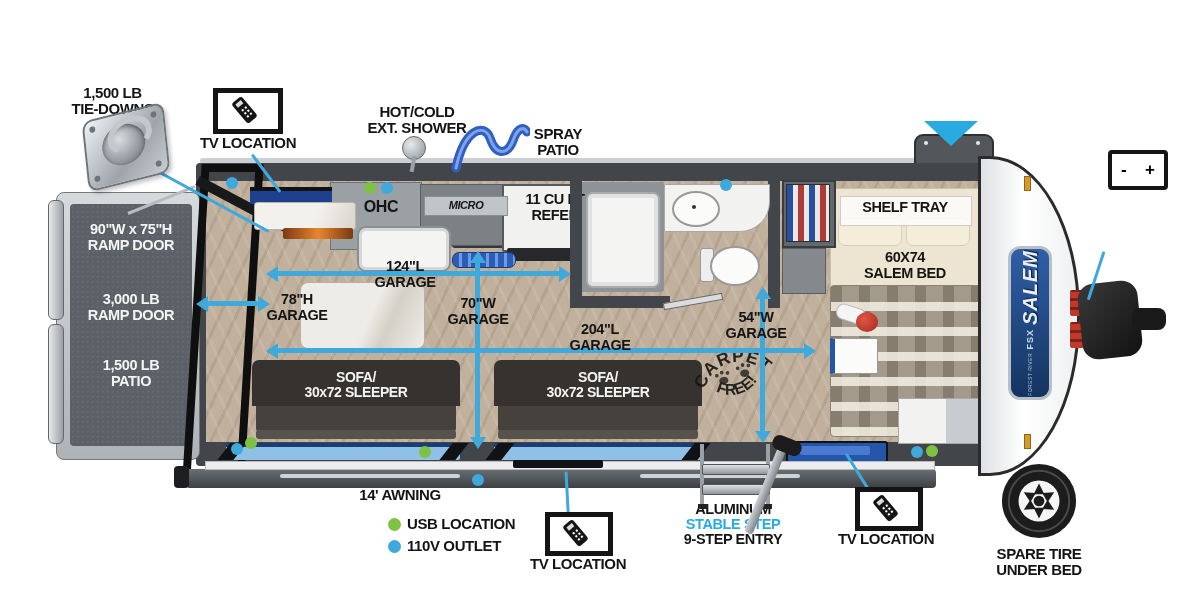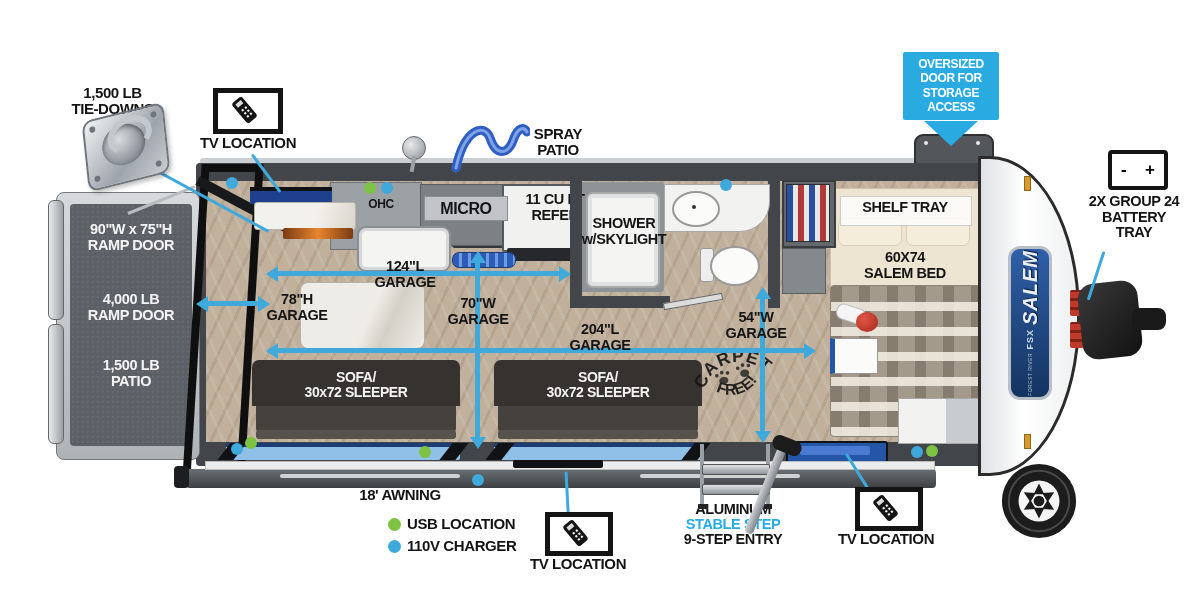--- a/index.html
+++ b/index.html
@@ -60,57 +60,55 @@
   <div style="position:absolute;left:914px;top:134px;width:76px;height:42px;background:#53575c;border:2px solid #2e3134;border-radius:9px;z-index:4;"></div>
   <div style="position:absolute;left:924px;top:141px;width:4px;height:4px;border-radius:50%;background:#e8e8e8;z-index:4;"></div>
   <div style="position:absolute;left:976px;top:141px;width:4px;height:4px;border-radius:50%;background:#e8e8e8;z-index:4;"></div>
 
   <div style="position:absolute;left:56px;top:192px;width:142px;height:266px;background:linear-gradient(180deg,#d7dadd,#aeb3b8);border:1px solid #777;border-radius:8px;z-index:7;"></div>
   <div style="position:absolute;left:48px;top:200px;width:14px;height:118px;background:linear-gradient(90deg,#e8eaec,#9aa0a6);border:1px solid #666;border-radius:6px;z-index:8;"></div>
   <div style="position:absolute;left:48px;top:324px;width:14px;height:118px;background:linear-gradient(90deg,#e8eaec,#9aa0a6);border:1px solid #666;border-radius:6px;z-index:8;"></div>
   <div style="position:absolute;left:70px;top:204px;width:122px;height:242px;background:#5c6167;background-image:radial-gradient(rgba(255,255,255,.07) 1px, transparent 1px);background-size:5px 5px;border-radius:4px;z-index:8;"></div>
   <div class="lbl wlbl" style="left:70px;top:222px;width:122px;font-size:14.5px;z-index:9;">90"W x 75"H
 RAMP DOOR</div>
-  <div class="lbl wlbl" style="left:70px;top:292px;width:122px;font-size:14.5px;z-index:9;">4,000 LB
+  <div class="lbl wlbl" style="left:70px;top:292px;width:122px;font-size:14.5px;z-index:9;">3,000 LB
 RAMP DOOR</div>
   <div class="lbl wlbl" style="left:70px;top:358px;width:122px;font-size:14.5px;z-index:9;">1,500 LB
 PATIO</div>
   <div style="position:absolute;left:128px;top:212px;width:72px;height:3px;background:#b7bcc1;transform:rotate(-22deg);transform-origin:0 50%;z-index:9;"></div>
   <div style="position:absolute;left:192px;top:164px;width:46px;height:300px;border:8px solid #0f0f0f;transform:skewX(-3.5deg);z-index:10;"></div>
 
   <div style="position:absolute;left:200px;top:176px;width:100px;height:10px;background:#17191b;transform:rotate(28deg);transform-origin:0 0;z-index:11;"></div>
   <div style="position:absolute;left:250px;top:187px;width:82px;height:13px;background:#1f3f8f;border-top:4px solid #101215;z-index:12;"></div>
   <div style="position:absolute;left:254px;top:202px;width:100px;height:26px;background:linear-gradient(110deg,#f3f1ec 60%,#d9d5cc);border:1px solid #b9b5ac;border-radius:3px;z-index:12;"></div>
   <div style="position:absolute;left:283px;top:228px;width:70px;height:11px;background:linear-gradient(90deg,#7a3a12,#e8852e,#7a3a12);border-radius:2px;z-index:12;"></div>
   <div style="position:absolute;left:330px;top:182px;width:90px;height:66px;background:#9ba0a5;border:1px solid #6e7377;z-index:11;"></div>
   <div style="position:absolute;left:357px;top:226px;width:90px;height:42px;background:#f4f4f2;border:2px solid #8a8f94;border-radius:9px;box-shadow:inset 0 0 0 3px #d5d7d9;z-index:13;"></div>
-  <div class="lbl" style="left:350px;top:198px;width:62px;font-size:12px;z-index:14;">OHC</div>
+  <div class="lbl" style="left:350px;top:198px;width:62px;font-size:16px;z-index:14;">OHC</div>
   <div style="position:absolute;left:452px;top:228px;width:55px;height:20px;background:#34383c;border-radius:3px;z-index:12;"></div>
   <div style="position:absolute;left:420px;top:184px;width:90px;height:60px;background:#7c8186;border:1px solid #5a5e62;z-index:12;"></div>
-  <div class="lbl" style="left:424px;top:196px;width:82px;font-size:16px;background:#c0c4c8;border:1px solid #8a8f94;padding:3px 0;z-index:13;">MICRO</div>
+  <div class="lbl" style="left:424px;top:196px;width:82px;font-size:11px;background:#c0c4c8;border:1px solid #8a8f94;padding:3px 0;z-index:13;font-style:italic;">MICRO</div>
   <div style="position:absolute;left:502px;top:184px;width:106px;height:64px;background:#f1f1ef;border:2px solid #55585c;border-radius:2px;z-index:12;"></div>
   <div class="lbl" style="left:504px;top:192px;width:102px;font-size:14.5px;z-index:13;">11 CU FT
 REFER</div>
   <div style="position:absolute;left:507px;top:248px;width:96px;height:13px;background:#26282b;border-radius:2px;z-index:12;"></div>
   <div style="position:absolute;left:452px;top:252px;width:62px;height:14px;background:repeating-linear-gradient(90deg,#2b5cb8 0 6px,#6f9be0 6px 9px);border:1px solid #1b3d73;border-radius:7px;z-index:13;"></div>
   <div style="position:absolute;left:300px;top:282px;width:123px;height:65px;background:linear-gradient(115deg,#eeece7 55%,#d4d0c7 70%,#efede8);border:1px solid #b5b1a8;border-radius:8px;z-index:12;"></div>
 
   <div class="wall" style="position:absolute;left:570px;top:178px;width:12px;height:130px;z-index:13;"></div>
   <div class="wall" style="position:absolute;left:768px;top:178px;width:12px;height:130px;z-index:13;"></div>
   <div class="wall" style="position:absolute;left:570px;top:296px;width:100px;height:12px;z-index:13;"></div>
   <div style="position:absolute;left:663px;top:298px;width:58px;height:5px;background:#dcdcdc;border:1px solid #666;transform:rotate(-10deg);z-index:14;"></div>
   <div style="position:absolute;left:578px;top:182px;width:86px;height:110px;background:#8e9398;border-radius:3px;z-index:12;"></div>
   <div style="position:absolute;left:586px;top:192px;width:70px;height:92px;background:#f4f4f2;border:2px solid #aaa;border-radius:7px;box-shadow:inset 0 0 0 4px #dfe1e2;z-index:13;"></div>
   <div style="position:absolute;left:664px;top:184px;width:104px;height:46px;background:#f2f2f0;border:1px solid #a8a8a6;border-radius:0 0 30px 0;z-index:13;"></div>
   <div style="position:absolute;left:672px;top:191px;width:44px;height:32px;background:#fbfbfa;border:2px solid #999;border-radius:50%;z-index:14;"></div>
   <div style="position:absolute;left:692px;top:205px;width:4px;height:4px;background:#333;border-radius:50%;z-index:15;"></div>
   <div style="position:absolute;left:700px;top:248px;width:12px;height:32px;background:#eee;border:1px solid #999;border-radius:3px;z-index:14;"></div>
   <div style="position:absolute;left:710px;top:246px;width:46px;height:36px;background:#fbfbfa;border:2px solid #999;border-radius:50%;z-index:14;"></div>
-  <div class="lbl" style="left:568px;top:216px;width:112px;font-size:14.5px;z-index:16;">SHOWER
-w/SKYLIGHT</div>
 
   <div style="position:absolute;left:782px;top:180px;width:50px;height:64px;background:#63686d;border:2px solid #3a3d40;z-index:12;"></div>
   <div style="position:absolute;left:786px;top:184px;width:42px;height:56px;background:repeating-linear-gradient(90deg,#2b4fa0 0 6px,#e8e8e8 6px 11px,#b03a36 11px 17px,#e8e8e8 17px 22px);border:1px solid #2c2f32;z-index:13;"></div>
   <div style="position:absolute;left:782px;top:248px;width:42px;height:44px;background:#84898e;border:1px solid #5a5e62;z-index:12;"></div>
   <div style="position:absolute;left:830px;top:188px;width:150px;height:150px;background:#ede5d2;border:1px solid #cbc2ab;border-radius:4px;z-index:11;"></div>
   <div style="position:absolute;left:838px;top:218px;width:62px;height:26px;background:#f3edda;border:1px solid #d8cfb6;border-radius:7px;z-index:12;"></div>
   <div style="position:absolute;left:906px;top:218px;width:62px;height:26px;background:#f3edda;border:1px solid #d8cfb6;border-radius:7px;z-index:12;"></div>
   <div style="position:absolute;left:840px;top:196px;width:130px;height:28px;background:rgba(255,255,255,.78);border:1px solid #ccc;z-index:13;"></div>
   <div class="lbl" style="left:838px;top:200px;width:134px;font-size:14.5px;z-index:14;">SHELF TRAY</div>
   <div class="lbl" style="left:840px;top:250px;width:130px;font-size:14.5px;z-index:14;">60X74
@@ -179,21 +177,21 @@
   <div class="window" style="left:494px;top:443px;width:208px;"></div>
   <div style="position:absolute;left:786px;top:441px;width:98px;height:18px;background:#2456a8;border:2px solid #101215;border-radius:3px;z-index:14;"></div>
   <div style="position:absolute;left:800px;top:446px;width:70px;height:9px;background:#4a7ad1;border-radius:2px;z-index:15;"></div>
 
   <div style="position:absolute;left:205px;top:461px;width:728px;height:7px;background:#ededee;border:1px solid #bbb;z-index:16;"></div>
   <div style="position:absolute;left:513px;top:460px;width:90px;height:8px;background:#101215;border-radius:2px;z-index:17;"></div>
   <div style="position:absolute;left:174px;top:466px;width:15px;height:22px;background:#1c1e20;border-radius:4px;z-index:16;"></div>
   <div style="position:absolute;left:186px;top:469px;width:750px;height:19px;background:linear-gradient(#6a6f74,#3c4043);border-radius:4px;z-index:15;"></div>
   <div style="position:absolute;left:280px;top:474px;width:180px;height:4px;background:#cfd2d5;border-radius:2px;z-index:16;"></div>
   <div style="position:absolute;left:640px;top:474px;width:160px;height:4px;background:#cfd2d5;border-radius:2px;z-index:16;"></div>
-  <div class="lbl" style="left:340px;top:487px;width:120px;font-size:15px;z-index:17;">18' AWNING</div>
+  <div class="lbl" style="left:340px;top:487px;width:120px;font-size:15px;z-index:17;">14' AWNING</div>
 
   <div class="steprail" style="left:700px;top:444px;height:62px;"></div>
   <div class="steprail" style="left:766px;top:444px;height:62px;"></div>
   <div class="steptread" style="left:702px;top:464px;"></div>
   <div class="steptread" style="left:702px;top:484px;"></div>
   <div style="position:absolute;left:698px;top:504px;width:10px;height:5px;background:#222;z-index:20;"></div>
   <div style="position:absolute;left:762px;top:504px;width:10px;height:5px;background:#222;z-index:20;"></div>
   <div style="position:absolute;left:778px;top:448px;width:9px;height:92px;background:linear-gradient(90deg,#cfd3d7,#7d838a);transform:rotate(22deg);transform-origin:50% 0;border-radius:4px;z-index:20;"></div>
   <div style="position:absolute;left:772px;top:438px;width:30px;height:15px;background:#1c1c1c;border-radius:7px;transform:rotate(22deg);z-index:21;"></div>
   <div class="lbl" style="left:668px;top:502px;width:130px;font-size:14.5px;">ALUMINUM</div>
@@ -232,49 +230,44 @@
     <div class="rivets"></div>
   </div>
   <div class="leader" style="left:158px;top:170px;width:126px;transform:rotate(28.5deg);"></div>
 
   <div class="tvicon" style="left:213px;top:88px;width:60px;height:36px;">
     <div class="remote" style="left:20px;top:4px;"></div>
   </div>
   <div class="lbl" style="left:193px;top:135px;width:110px;font-size:15px;">TV LOCATION</div>
   <div class="leader" style="left:252px;top:153px;width:47px;transform:rotate(53deg);"></div>
 
+  <div class="lbl" style="left:352px;top:104px;width:130px;font-size:15px;">HOT/COLD
+EXT. SHOWER</div>
   <div style="position:absolute;left:402px;top:136px;width:22px;height:22px;border-radius:50%;background:radial-gradient(circle at 35% 35%,#e8eaec,#8a9097);border:1px solid #666;z-index:40;"></div>
   <div style="position:absolute;left:411px;top:156px;width:4px;height:16px;background:#9aa0a6;transform:rotate(10deg);z-index:40;"></div>
 
   <svg viewBox="0 0 80 58" style="position:absolute;left:450px;top:116px;width:80px;height:58px;z-index:40;">
     <path d="M6,52 C14,14 34,6 40,22 C46,40 58,40 64,22 C68,12 74,10 77,16" stroke="#2f5fc0" stroke-width="9" fill="none" stroke-linecap="round"></path>
     <path d="M6,52 C14,14 34,6 40,22 C46,40 58,40 64,22 C68,12 74,10 77,16" stroke="#7fa3e8" stroke-width="3" fill="none" stroke-linecap="round"></path>
   </svg>
   <div class="lbl" style="left:520px;top:126px;width:76px;font-size:15px;">SPRAY
 PATIO</div>
 
-  <div class="lbl" style="left:903px;top:52px;width:96px;font-size:12px;line-height:1.2;background:#29abe2;color:#fff;padding:5px 0;border-radius:2px;z-index:44;">OVERSIZED
-DOOR FOR
-STORAGE
-ACCESS</div>
   <div style="position:absolute;left:924px;top:121px;width:0;height:0;border-left:27px solid transparent;border-right:27px solid transparent;border-top:25px solid #29abe2;z-index:44;"></div>
 
   <div style="position:absolute;left:1108px;top:150px;width:52px;height:32px;background:#fff;border:4px solid #141414;border-radius:4px;z-index:44;display:flex;align-items:center;justify-content:space-around;font-weight:bold;font-size:17px;">
     <span>-</span>
     <span>+</span>
   </div>
-  <div class="lbl" style="left:1076px;top:194px;width:116px;font-size:14.5px;">2X GROUP 24
-BATTERY
-TRAY</div>
   <div class="leader" style="left:1104px;top:250px;width:51px;transform:rotate(108deg);"></div>
 
   <div class="dot g" style="left:388px;top:518px;width:13px;height:13px;"></div>
   <div class="lbl" style="left:407px;top:516px;width:130px;font-size:15px;text-align:left;">USB LOCATION</div>
   <div class="dot b" style="left:388px;top:540px;width:13px;height:13px;"></div>
-  <div class="lbl" style="left:407px;top:538px;width:130px;font-size:15px;text-align:left;">110V CHARGER</div>
+  <div class="lbl" style="left:407px;top:538px;width:130px;font-size:15px;text-align:left;">110V OUTLET</div>
 
   <div class="tvicon" style="left:545px;top:512px;width:58px;height:34px;">
     <div class="remote" style="left:19px;top:3px;"></div>
   </div>
   <div class="lbl" style="left:522px;top:556px;width:112px;font-size:15px;">TV LOCATION</div>
   <div class="leader" style="left:566px;top:470px;width:42px;transform:rotate(87deg);"></div>
 
   <div class="tvicon" style="left:855px;top:487px;width:58px;height:34px;">
     <div class="remote" style="left:19px;top:3px;"></div>
   </div>
@@ -294,14 +287,16 @@
       <path d="M40 22 L45.5 33 L34.5 33 Z" transform="rotate(300 40 40)"></path>
       <circle cx="40" cy="40" r="5.5"></circle>
       <circle cx="40" cy="28.5" r="1.8"></circle>
         <circle cx="50" cy="34.3" r="1.8"></circle>
         <circle cx="50" cy="45.7" r="1.8"></circle>
       <circle cx="40" cy="51.5" r="1.8"></circle>
         <circle cx="30" cy="45.7" r="1.8"></circle>
         <circle cx="30" cy="34.3" r="1.8"></circle>
     </g>
   </svg>
+  <div class="lbl" style="left:979px;top:546px;width:120px;font-size:15px;">SPARE TIRE
+UNDER BED</div>
 
 </div>
 
 </body></html>

